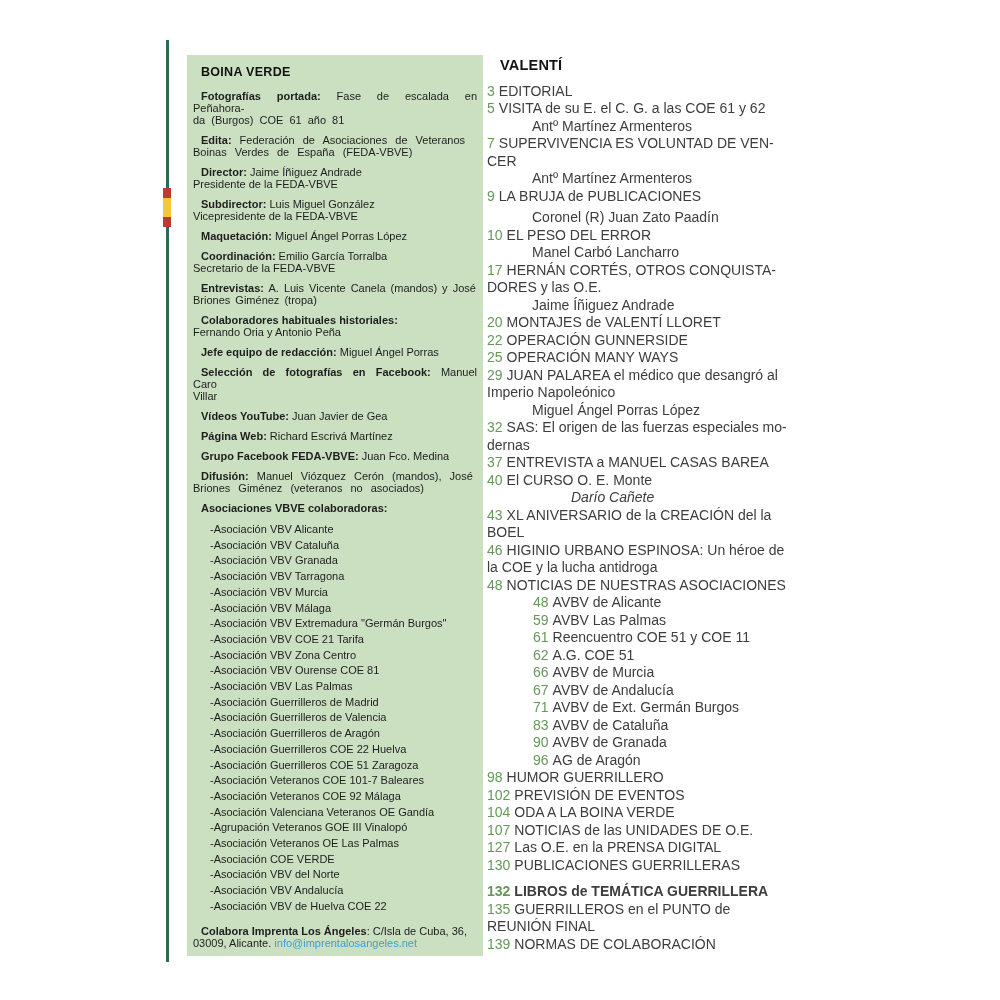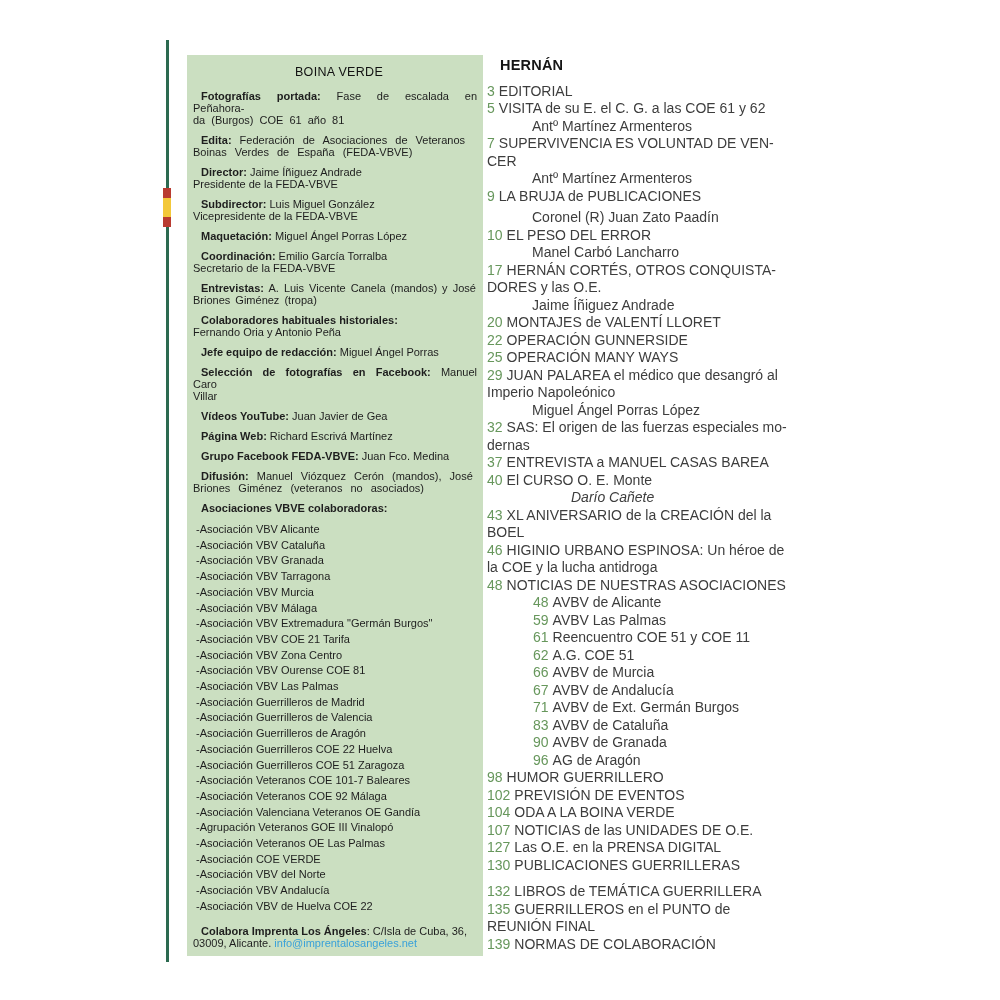--- a/index.html
+++ b/index.html
@@ -15,39 +15,39 @@
   .flag .fr { height:10px; background:var(--flag-red,#b93b31); }
   .flag .fy { height:19px; background:var(--flag-yellow,#f3c83a); }
 
   
   .panel {
     position:absolute; left:187px; top:55px; width:296px; height:901px;
     background:var(--panel-bg,#cbdfc1); color:#1e1e1e;
     font-size:11px; line-height:12px; padding:8px 6px 8px 6px;
     overflow:hidden;
   }
-  .panel-title { font-weight:normal; font-size:12.5px; letter-spacing:.3px; margin:3px 0 12px 8px; color:#111;text-align:center; }
+  .panel-title { font-weight:bold; font-size:12.5px; letter-spacing:.3px; margin:3px 0 12px 8px; color:#111; }
   .para { text-align:justify; text-indent:8px; margin-bottom:8px; }
   .para .lbl { font-weight:bold; }
   .para .txt { white-space:pre-wrap; }
   .assoc-list { margin:0 0 10px 0; }
-  .assoc { margin-left:3px; line-height:15.7px; }
+  .assoc { margin-left:17px; line-height:15.7px; }
   .email { color:var(--link,#39a1d9); text-decoration:none; cursor:pointer; }
 
   
   .index {
     position:absolute; left:487px; top:57px; width:384px;
     color:#3d3d3d; font-size:14px; line-height:17.5px;
   }
   .index-title { font-weight:bold; font-size:14.5px; color:#151515; padding-left:13px; margin-bottom:8px; letter-spacing:.2px; }
   .entry { }
   .entry .num { color:var(--num-green,#67975c); margin-right:4px; }
   .entry .ttl { white-space:pre-wrap; }
   .entry.sub { padding-left:46px; }
-  .entry.gap { margin-top:9px; }
+  .entry.gap { margin-top:9px;font-weight:bold; }
   .author { padding-left:45px; }
   .author.ind2 { padding-left:84px;font-style:italic; }
   .author.agap { margin-top:4px; }
 </style>
 </head>
 <body style="--panel-bg: #cbdfc1; --rule: #2c6a50; --num-green: #67975c; --link: #39a1d9; --flag-red: #b93b31; --flag-yellow: #f3c83a;">
 
 <div class="rule"></div>
 <div class="flag">
   <div class="fr"></div>
@@ -113,21 +113,21 @@
       <p class="assoc">-Asociación VBV de Huelva COE 22</p>
     </div>
   <p class="para">
     <span class="lbl">Colabora Imprenta Los Ángeles</span><span class="txt">: C/Isla de Cuba, 36,
 03009, Alicante. </span><a class="email">info@imprentalosangeles.net</a>
   </p>
 
 </div>
 
 <div class="index">
-  <div class="index-title">HERNÁN</div>
+  <div class="index-title">VALENTÍ</div>
   <div id="entries">
       <div class="entry"><span class="num">3</span><span class="ttl">EDITORIAL</span></div>
       <div class="entry"><span class="num">5</span><span class="ttl">VISITA de su E. el C. G. a las COE 61 y 62</span></div>
       <div class="author">Antº Martínez Armenteros</div>
       <div class="entry"><span class="num">7</span><span class="ttl">SUPERVIVENCIA ES VOLUNTAD DE VEN-
 CER</span></div>
       <div class="author">Antº Martínez Armenteros</div>
       <div class="entry"><span class="num">9</span><span class="ttl">LA BRUJA de PUBLICACIONES</span></div>
       <div class="author agap">Coronel (R) Juan Zato Paadín</div>
       <div class="entry"><span class="num">10</span><span class="ttl">EL PESO DEL ERROR</span></div>

